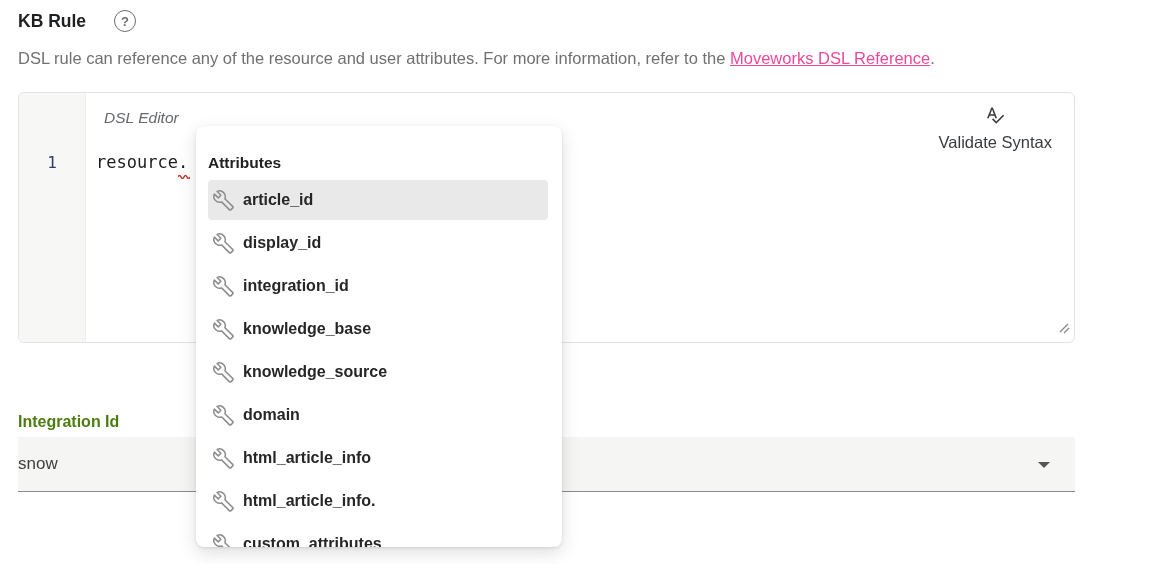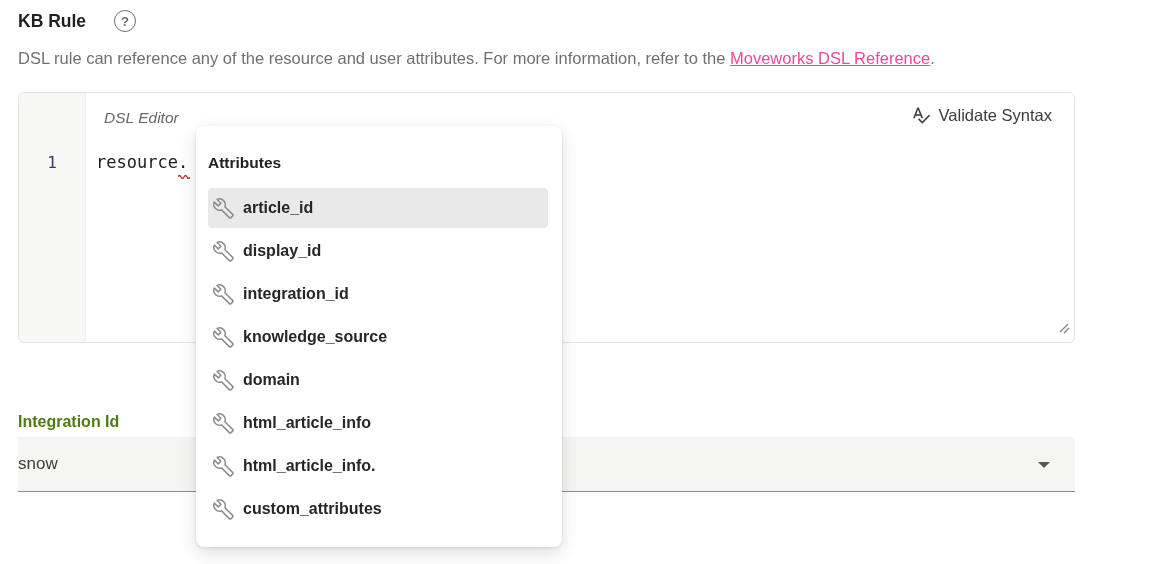--- a/index.html
+++ b/index.html
@@ -38,41 +38,41 @@
   .line-number {
     position: absolute; top: 59px; left: 0; width: 100%;
     text-align: center; font-family: "DejaVu Sans Mono", monospace;
     font-size: 16px; color: #2e3d6e; line-height: 22px;
   }
   .editor-label { position: absolute; left: 85px; top: 16px; font-size: 15.5px; color: #66696c; font-style: italic; }
   .validate-btn {
     position: absolute; right: 22px; top: 12px;
     display: flex; align-items: center; gap: 8px;
     background: none; border: none; cursor: pointer;
-    font-family: "Liberation Sans", sans-serif; font-size: 16.5px; color: #393c3f;
+    font-family: "Liberation Sans", sans-serif; font-size: 16.5px; color: #393c3f; flex-direction: column;
   }
   .validate-btn svg { width: 20px; height: 20px; fill: #393c3f; }
   .code-line {
     position: absolute; left: 77px; top: 58px;
     font-family: "DejaVu Sans Mono", monospace; font-size: 17px; line-height: 22px;
     color: #1c1c1c; cursor: text;
   }
   .code-err { position: relative; display: inline-block; }
   .code-err .squiggle { position: absolute; left: 0; bottom: -6px; }
   .resize-handle { position: absolute; right: 4px; bottom: 4px; cursor: nwse-resize; }
 
   
   .dropdown {
     position: absolute; left: 196px; top: 126px; width: 366px; height: 421px;
     background: #ffffff; border-radius: 8px;
     box-shadow: 0 1px 3px rgba(0,0,0,0.10), 0 6px 18px rgba(0,0,0,0.13);
     padding: 27px 14px 0 12px; overflow: hidden; z-index: 20;
   }
   .dropdown-header { font-size: 15.5px; font-weight: bold; color: #212121; line-height: 19px; }
-  .dropdown-list { list-style: none; margin-top: 16px; }
+  .dropdown-list { list-style: none; margin-top: 8px; }
   .dropdown-item {
     height: 40px; margin-bottom: 3px; border-radius: 4px;
     display: flex; align-items: center; gap: 9px; padding-left: 5px;
     cursor: pointer;
   }
   .dropdown-item.highlighted { background: #e9e9e9; }
   .dropdown-item .wrench { width: 21px; height: 21px; flex: 0 0 auto; }
   .dropdown-item .item-label { font-size: 16px; font-weight: bold; color: #262626; }
 
   
@@ -153,20 +153,26 @@
       <li class="dropdown-item">
         <svg class="wrench" viewBox="0 0 24 24">
             <use href="#wrench-def"></use>
           </svg>
         <span class="item-label">integration_id</span>
       </li>
       <li class="dropdown-item">
         <svg class="wrench" viewBox="0 0 24 24">
             <use href="#wrench-def"></use>
           </svg>
+        <span class="item-label">knowledge_base</span>
+      </li>
+      <li class="dropdown-item">
+        <svg class="wrench" viewBox="0 0 24 24">
+            <use href="#wrench-def"></use>
+          </svg>
         <span class="item-label">knowledge_source</span>
       </li>
       <li class="dropdown-item">
         <svg class="wrench" viewBox="0 0 24 24">
             <use href="#wrench-def"></use>
           </svg>
         <span class="item-label">domain</span>
       </li>
       <li class="dropdown-item">
         <svg class="wrench" viewBox="0 0 24 24">

